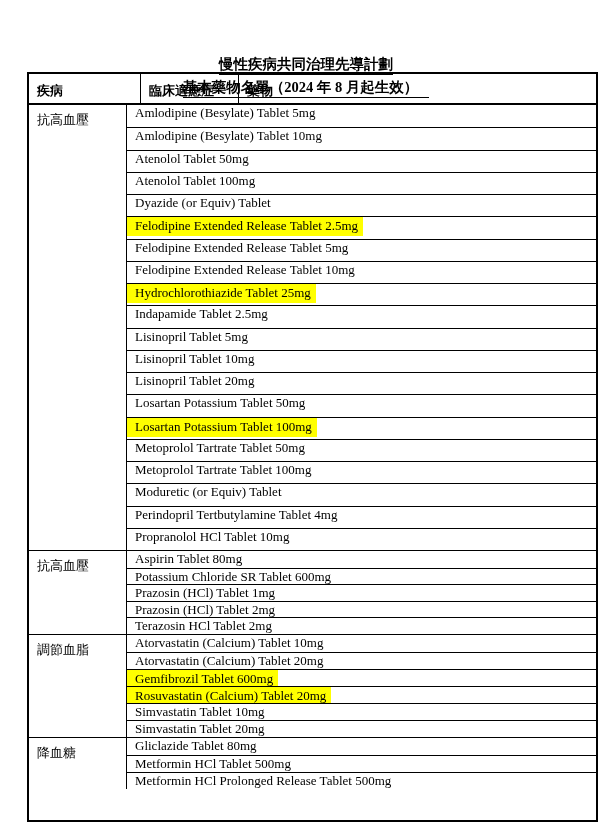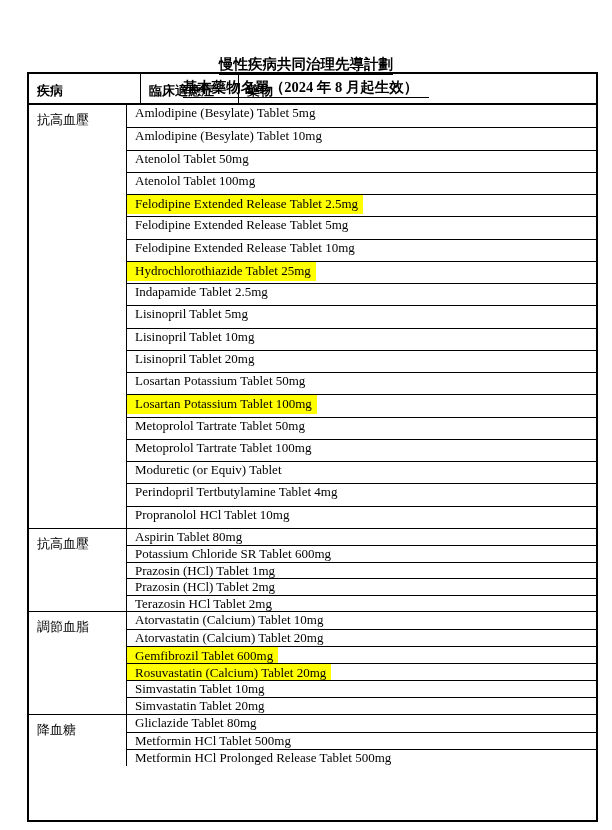--- a/index.html
+++ b/index.html
@@ -110,20 +110,23 @@
             <div class="drug-row">
               <span class="drug-text">Amlodipine (Besylate) Tablet 10mg</span>
             </div>
             <div class="drug-row">
               <span class="drug-text">Atenolol Tablet 50mg</span>
             </div>
             <div class="drug-row">
               <span class="drug-text">Atenolol Tablet 100mg</span>
             </div>
             <div class="drug-row">
+              <span class="drug-text">Dyazide (or Equiv) Tablet</span>
+            </div>
+            <div class="drug-row">
               <span class="drug-text hl" style="background-color: rgb(255, 255, 0);">Felodipine Extended Release Tablet 2.5mg</span>
             </div>
             <div class="drug-row">
               <span class="drug-text">Felodipine Extended Release Tablet 5mg</span>
             </div>
             <div class="drug-row">
               <span class="drug-text">Felodipine Extended Release Tablet 10mg</span>
             </div>
             <div class="drug-row">
               <span class="drug-text hl" style="background-color: rgb(255, 255, 0);">Hydrochlorothiazide Tablet 25mg</span>

